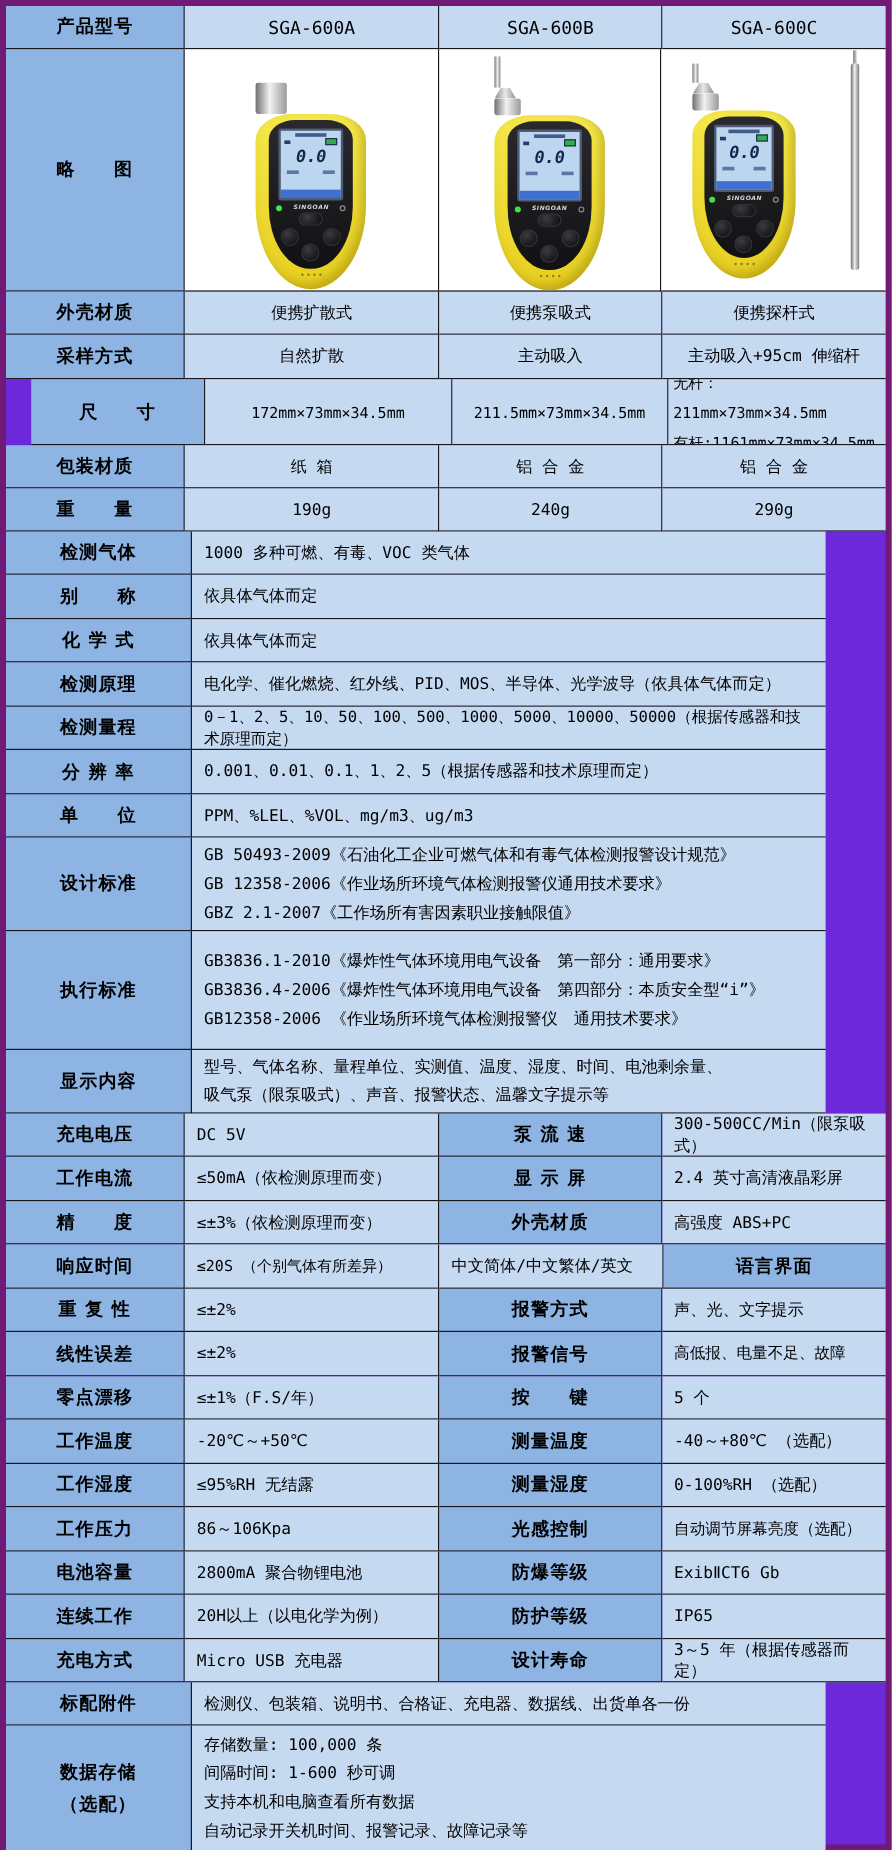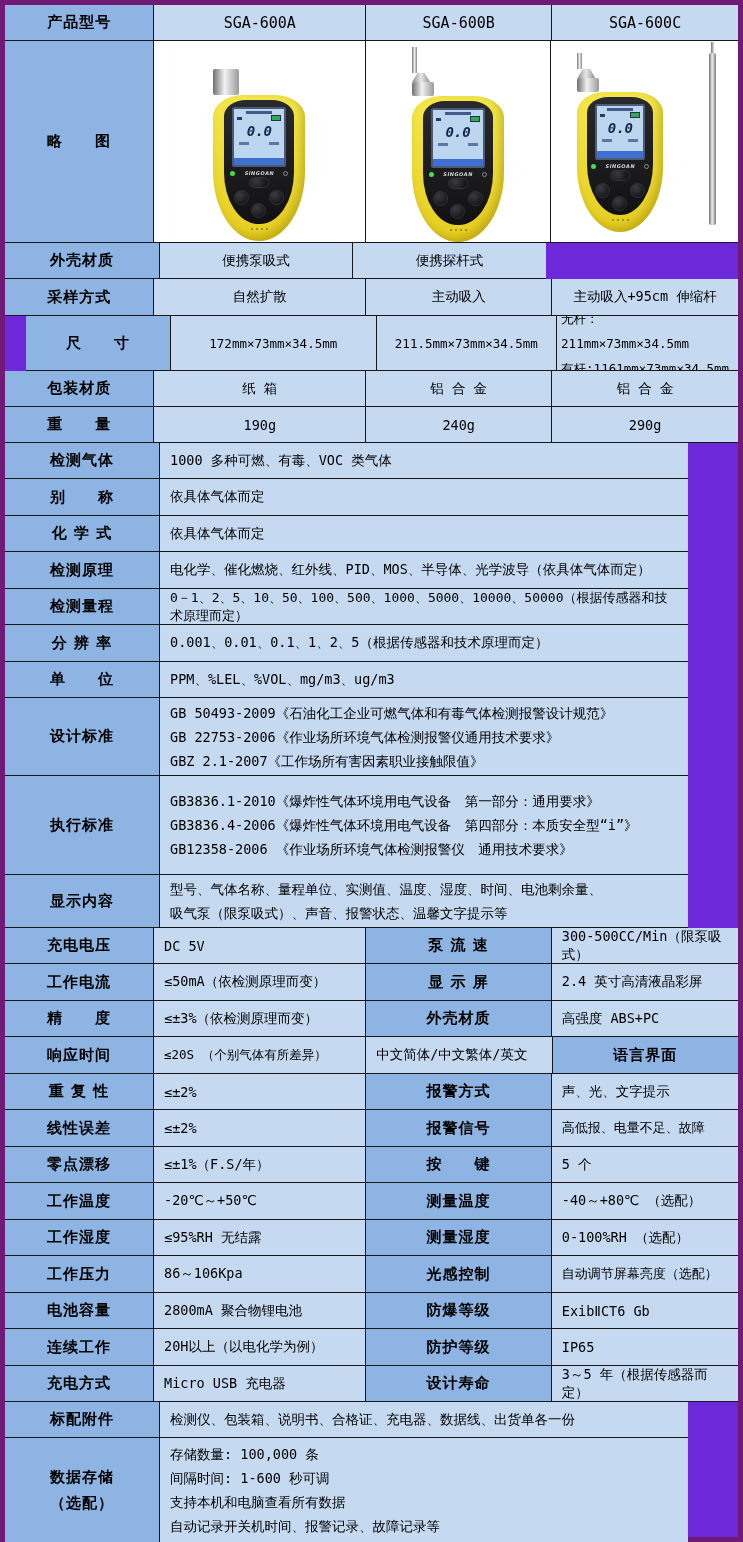--- a/index.html
+++ b/index.html
@@ -191,20 +191,21 @@
               <i></i>
             </div>
         </div>
       </div>
       <div class="rod"></div>
     </div>
   </div>
 
   <div class="row h36">
     <div class="cell lab w0">外壳材质</div>
+    <div class="cell val w1 c">便携扩散式</div>
     <div class="cell val w2 c">便携泵吸式</div>
     <div class="cell val w3 c">便携探杆式</div>
   </div>
 
   <div class="row h37">
     <div class="cell lab w0">采样方式</div>
     <div class="cell val w1 c">自然扩散</div>
     <div class="cell val w2 c">主动吸入</div>
     <div class="cell val w3 c">主动吸入+95cm 伸缩杆</div>
   </div>
@@ -259,21 +260,21 @@
   </div>
   <div class="row h36">
     <div class="cell lab w0">单　　位</div>
     <div class="cell val wfull l">PPM、%LEL、%VOL、mg/m3、ug/m3</div>
   </div>
 
   <div class="row h78">
     <div class="cell lab w0">设计标准</div>
     <div class="cell val wfull col l">
       <div>GB 50493-2009《石油化工企业可燃气体和有毒气体检测报警设计规范》</div>
-      <div>GB 22753-2006《作业场所环境气体检测报警仪通用技术要求》</div>
+      <div>GB 12358-2006《作业场所环境气体检测报警仪通用技术要求》</div>
       <div>GBZ 2.1-2007《工作场所有害因素职业接触限值》</div>
     </div>
   </div>
 
   <div class="row h99">
     <div class="cell lab w0">执行标准</div>
     <div class="cell val wfull col l">
       <div>GB3836.1-2010《爆炸性气体环境用电气设备　第一部分：通用要求》</div>
       <div>GB3836.4-2006《爆炸性气体环境用电气设备　第四部分：本质安全型“i”》</div>
       <div>GB12358-2006 《作业场所环境气体检测报警仪　通用技术要求》</div>

